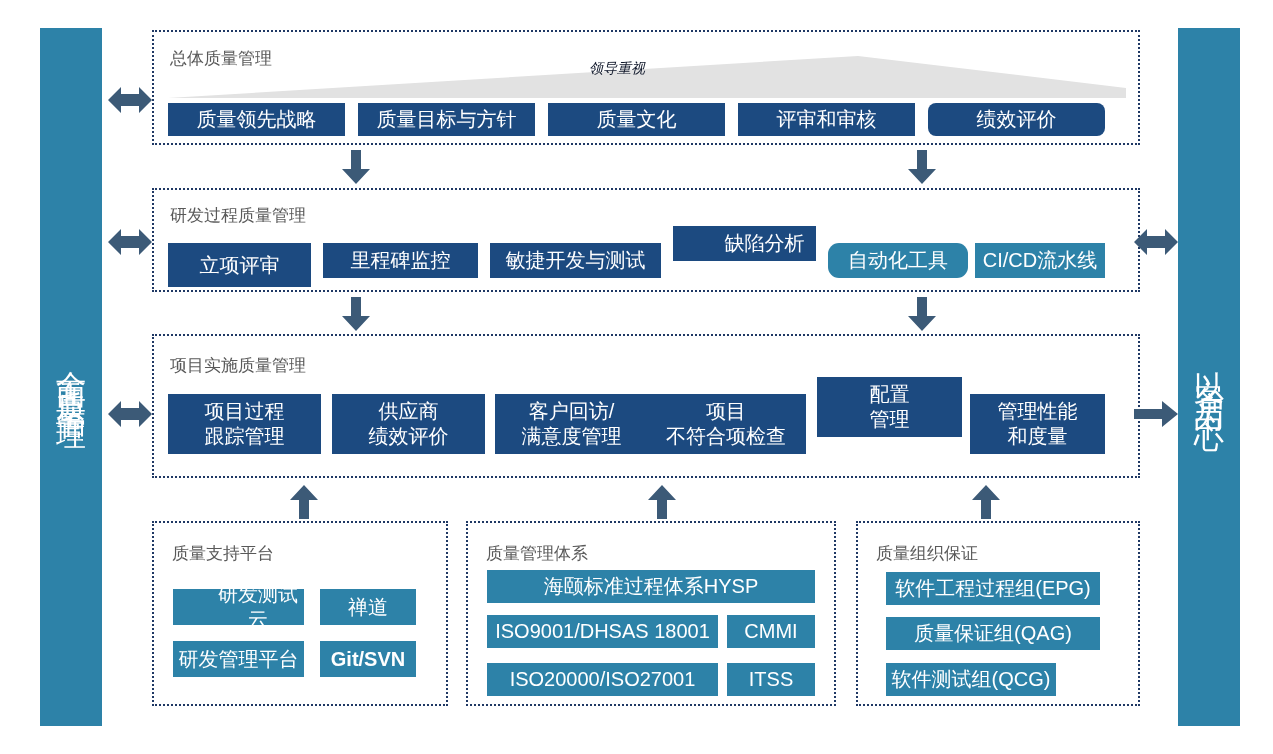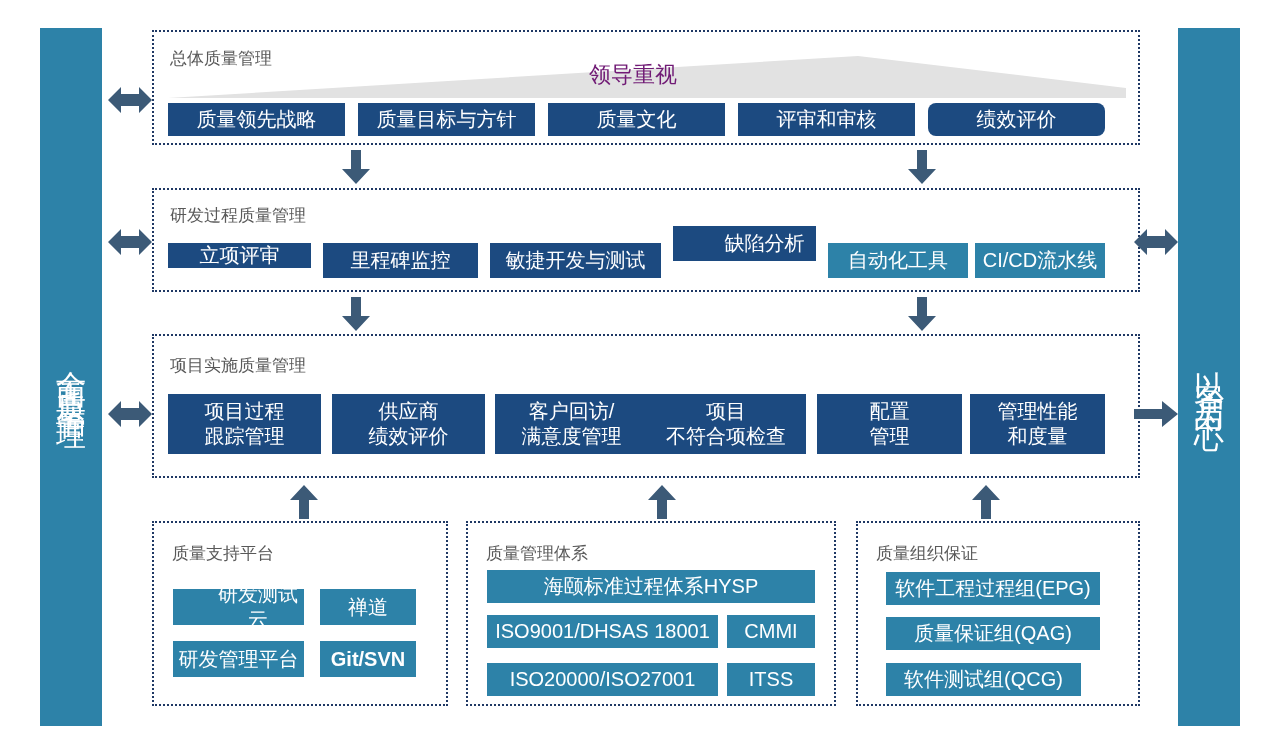--- a/index.html
+++ b/index.html
@@ -49,24 +49,25 @@
   }
   .chip.dark{background:#1c4a80;}
   .chip.teal{background:#2d82a8;}
   .chip.bold{font-weight:bold;}
   
   .tri-band{
     position:absolute;z-index:1;
   }
   .tri-label{
     position:absolute;
-    color:#701a75;
-    font-size:22px;
+    color:#0f172a;
+    font-size:14px;
     z-index:2;
     white-space:nowrap;
+    font-style:italic;
   }
   
   .arrow{position:absolute;z-index:5;}
 </style>
 </head>
 <body>
 
 <div class="side-bar side-bar-left">
   <span class="side-text">全面质量管理</span>
 </div>
@@ -94,25 +95,25 @@
 <svg class="arrow" style="left:342px;top:150px;" width="28" height="34" viewBox="0 0 28 34">
   <polygon points="9,0 19,0 19,19 28,19 14,34 0,19 9,19" fill="#3c5a77"></polygon>
 </svg>
 <svg class="arrow" style="left:908px;top:150px;" width="28" height="34" viewBox="0 0 28 34">
   <polygon points="9,0 19,0 19,19 28,19 14,34 0,19 9,19" fill="#3c5a77"></polygon>
 </svg>
 
 <div class="panel" style="left:152px;top:188px;width:988px;height:104px;"></div>
 <div class="panel-title" style="left:170px;top:204px;">研发过程质量管理</div>
 
-<div class="chip dark" style="left:168px;top:243px;width:143px;height:25px;">立项评审</div>
+<div class="chip dark" style="left:168px;top:243px;width:143px;height:44px;">立项评审</div>
 <div class="chip dark" style="left:323px;top:243px;width:155px;height:35px;">里程碑监控</div>
 <div class="chip dark" style="left:490px;top:243px;width:171px;height:35px;">敏捷开发与测试</div>
 <div class="chip dark" style="left:673px;top:226px;width:143px;height:35px;padding-left:40px;">缺陷分析</div>
-<div class="chip teal" style="left:828px;top:243px;width:140px;height:35px;">自动化工具</div>
+<div class="chip teal" style="left:828px;top:243px;width:140px;height:35px;border-radius:11px;">自动化工具</div>
 <div class="chip teal" style="left:975px;top:243px;width:130px;height:35px;">CI/CD流水线</div>
 
 <svg class="arrow" style="left:108px;top:229px;" width="44" height="26" viewBox="0 0 44 26">
   <polygon points="0,13 13,0 13,7 31,7 31,0 44,13 31,26 31,19 13,19 13,26" fill="#3c5a77"></polygon>
 </svg>
 <svg class="arrow" style="left:1134px;top:229px;" width="44" height="26" viewBox="0 0 44 26">
   <polygon points="0,13 13,0 13,7 31,7 31,0 44,13 31,26 31,19 13,19 13,26" fill="#3c5a77"></polygon>
 </svg>
 <svg class="arrow" style="left:342px;top:297px;" width="28" height="34" viewBox="0 0 28 34">
   <polygon points="9,0 19,0 19,19 28,19 14,34 0,19 9,19" fill="#3c5a77"></polygon>
@@ -125,21 +126,21 @@
 <div class="panel-title" style="left:170px;top:354px;">项目实施质量管理</div>
 
 <div class="chip dark multiline" style="left:168px;top:394px;width:153px;height:60px;white-space:pre-line;">项目过程
 跟踪管理</div>
 <div class="chip dark multiline" style="left:332px;top:394px;width:153px;height:60px;white-space:pre-line;">供应商
 绩效评价</div>
 <div class="chip dark multiline" style="left:495px;top:394px;width:153px;height:60px;white-space:pre-line;">客户回访/
 满意度管理</div>
 <div class="chip dark multiline" style="left:646px;top:394px;width:160px;height:60px;white-space:pre-line;">项目
 不符合项检查</div>
-<div class="chip dark multiline" style="left:817px;top:394px;width:145px;height:60px;white-space:pre-line;">配置
+<div class="chip dark multiline" style="left:817px;top:377px;width:145px;height:60px;white-space:pre-line;">配置
 管理</div>
 <div class="chip dark multiline" style="left:970px;top:394px;width:135px;height:60px;white-space:pre-line;">管理性能
 和度量</div>
 
 <svg class="arrow" style="left:108px;top:401px;" width="44" height="26" viewBox="0 0 44 26">
   <polygon points="0,13 13,0 13,7 31,7 31,0 44,13 31,26 31,19 13,19 13,26" fill="#3c5a77"></polygon>
 </svg>
 <svg class="arrow" style="left:1134px;top:401px;" width="44" height="26" viewBox="0 0 44 26">
   <polygon points="0,8 28,8 28,0 44,13 28,26 28,18 0,18" fill="#3c5a77"></polygon>
 </svg>
@@ -169,13 +170,13 @@
 <div class="chip teal" style="left:487px;top:615px;width:231px;height:33px;">ISO9001/DHSAS 18001</div>
 <div class="chip teal" style="left:727px;top:615px;width:88px;height:33px;">CMMI</div>
 <div class="chip teal" style="left:487px;top:663px;width:231px;height:33px;">ISO20000/ISO27001</div>
 <div class="chip teal" style="left:727px;top:663px;width:88px;height:33px;">ITSS</div>
 
 <div class="panel" style="left:856px;top:521px;width:284px;height:185px;"></div>
 <div class="panel-title" style="left:876px;top:542px;">质量组织保证</div>
 
 <div class="chip teal" style="left:886px;top:572px;width:214px;height:33px;">软件工程过程组(EPG)</div>
 <div class="chip teal" style="left:886px;top:617px;width:214px;height:33px;">质量保证组(QAG)</div>
-<div class="chip teal" style="left:886px;top:663px;width:195px;height:33px;">软件测试组(QCG)</div>
+<div class="chip teal" style="left:886px;top:663px;width:170px;height:33px;">软件测试组(QCG)</div>
 
 </body></html>

